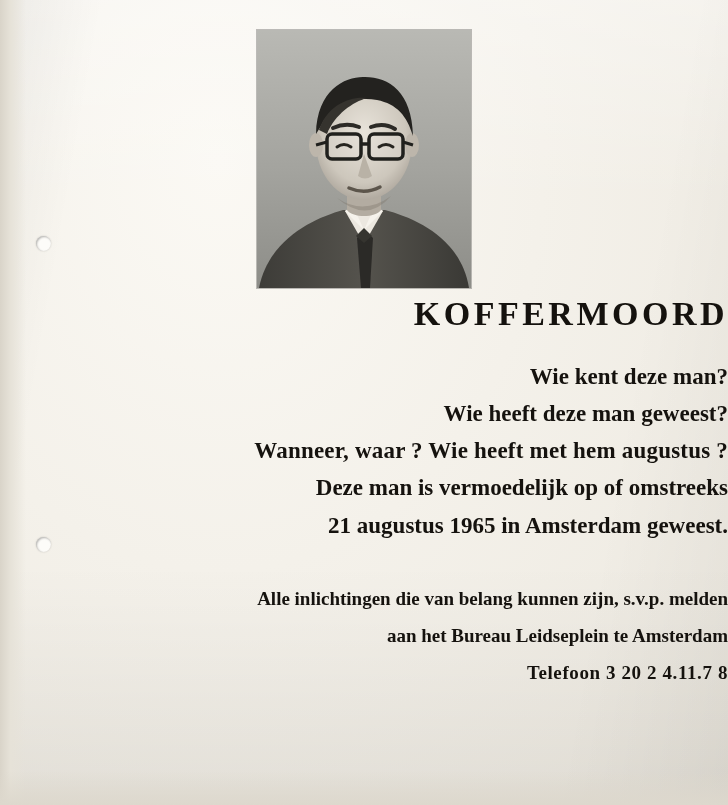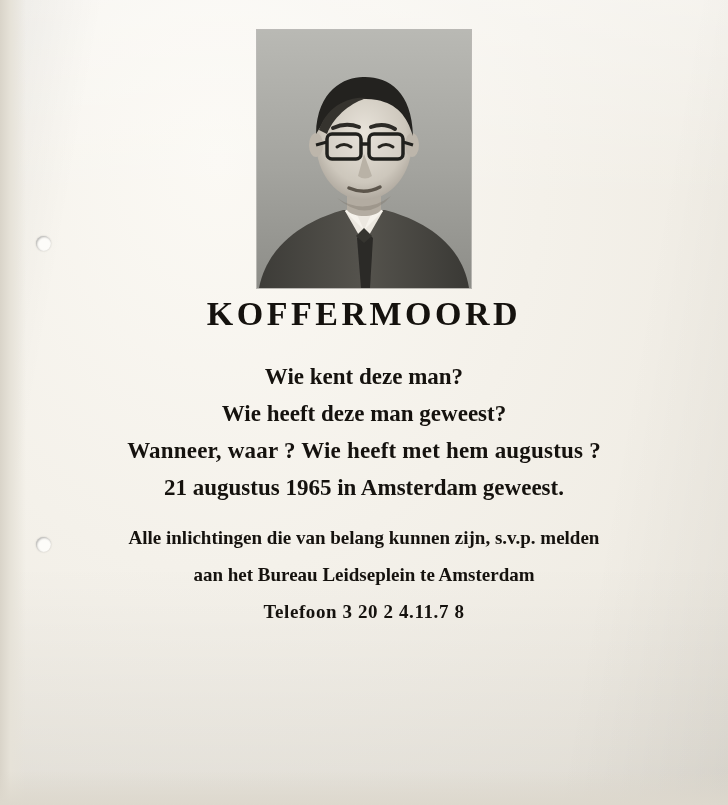--- a/index.html
+++ b/index.html
@@ -70,42 +70,42 @@
     box-shadow: 0 0 0 1px rgba(0,0,0,0.25);
     overflow: hidden;
   }
   .photo-wrap svg { display: block; width: 100%; height: 100%; }
 
   .text-block {
     position: absolute;
     left: 0;
     right: 0;
     top: 296px;
-    text-align: center;
+    text-align: right;
     color: #15120e;
   }
   .headline {
     font-size: 34px;
     letter-spacing: 3.5px;
     font-weight: 700;
     margin: 0 0 26px 0;
     line-height: 1.05;
   }
   .lines {
     font-size: 23px;
     font-weight: 700;
     line-height: 1.62;
   }
   .lines .line {
     display: block;
     white-space: nowrap;
   }
   .lines .line.wide { letter-spacing: 0.2px; }
   .footer {
-    margin-top: 12px;
+    margin-top: 36px;
     font-size: 19px;
     font-weight: 700;
     line-height: 1.95;
   }
   .footer .line { display: block; white-space: nowrap; }
   .footer .phone { letter-spacing: 0.6px; }
 </style>
 </head>
 <body>
 
@@ -178,20 +178,21 @@
     </svg>
   </div>
 
   <div class="text-block">
     <h1 class="headline">KOFFERMOORD</h1>
 
     <div class="lines">
       <span class="line">Wie kent deze man?</span>
       <span class="line">Wie heeft deze man geweest?</span>
       <span class="line wide">Wanneer, waar ? Wie heeft met hem augustus ?</span>
+      <span class="line">Deze man is vermoedelijk op of omstreeks</span>
       <span class="line">21 augustus 1965 in Amsterdam geweest.</span>
     </div>
 
     <div class="footer">
       <span class="line">Alle inlichtingen die van belang kunnen zijn, s.v.p. melden</span>
       <span class="line">aan het Bureau Leidseplein te Amsterdam</span>
       <span class="line phone">Telefoon 3 20    2 4.11.7 8</span>
     </div>
   </div>
 

